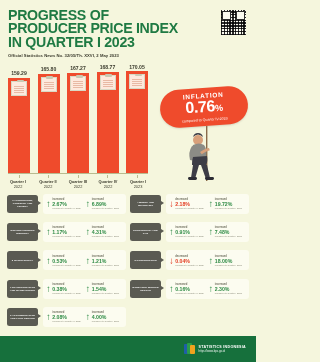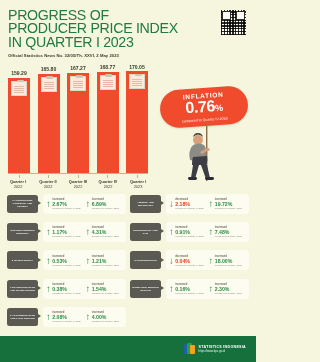--- a/index.html
+++ b/index.html
@@ -8,21 +8,21 @@
     font-family:"Liberation Sans", sans-serif;
     background:#f5f6dd;
     position:relative;
     overflow:hidden;
   }
 
   
   .header { padding:9px 0 0 8px; position:relative; }
   .title {
     color:#1f7a43;
-    font-weight:normal;
+    font-weight:bold;
     font-size:14.2px;
     line-height:13.4px;
     letter-spacing:-0.3px;
     text-transform:uppercase;
     width:180px;
   }
   .subtitle {
     margin-top:4px;
     font-size:4.2px;
     color:#3a3a2c;

